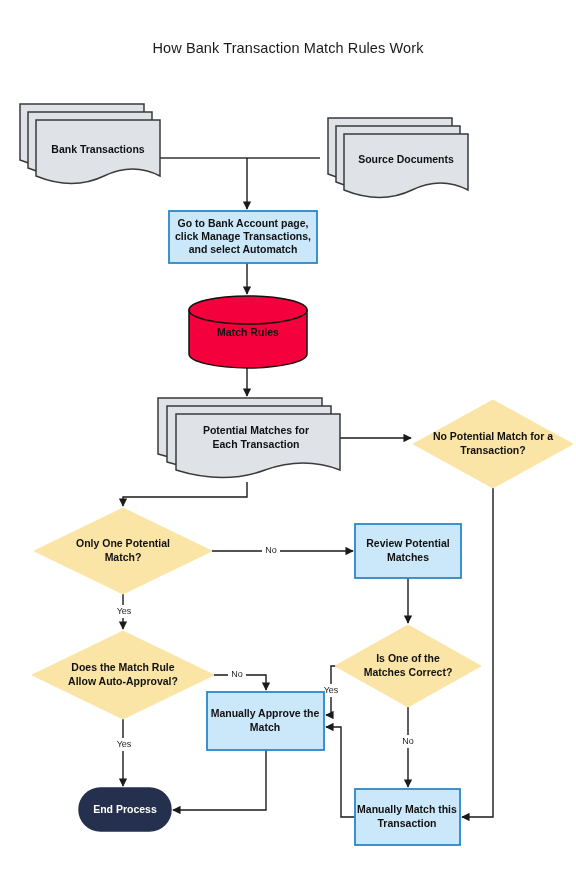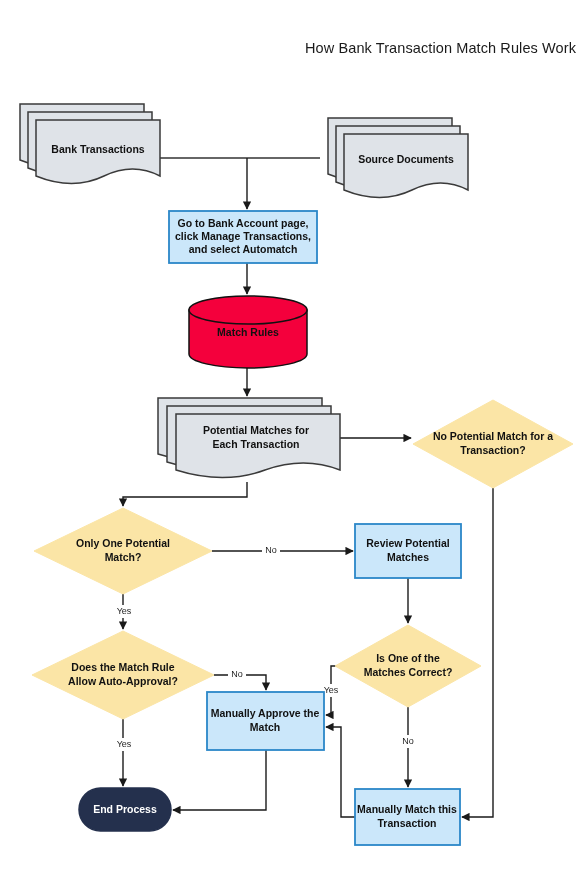--- a/index.html
+++ b/index.html
@@ -18,21 +18,21 @@
     position: absolute;
     left: 0; top: 0;
     width: 576px;
     height: 871px;
   }
   .chart-title {
     position: absolute;
     left: 0;
     top: 40px;
     width: 576px;
-    text-align: right;
+    text-align: center;
     font-size: 14.5px;
     color: #1a1a1a;
     font-weight: 400;
     letter-spacing: 0.1px;
   }
   svg { display: block; }
   .nodelabel {
     font-family: "Liberation Sans", sans-serif;
     font-weight: bold;
     font-size: 10.5px;

